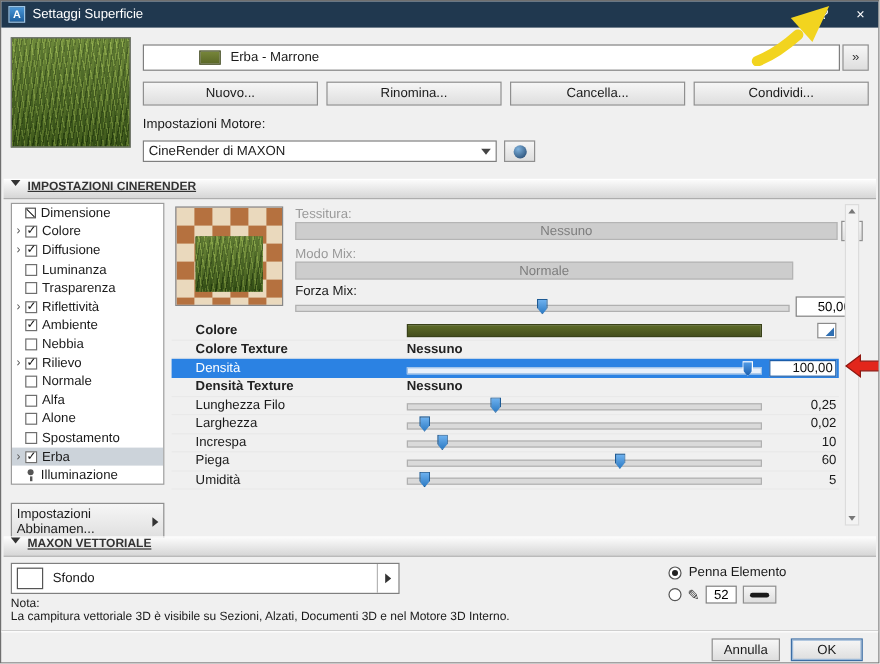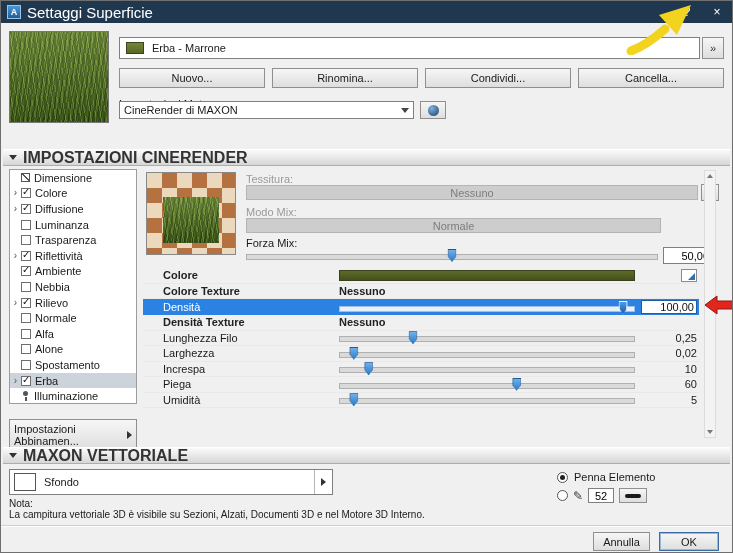--- a/index.html
+++ b/index.html
@@ -3,54 +3,54 @@
 <meta charset="utf-8">
 <style>
   *{margin:0;padding:0;box-sizing:border-box;}
   html,body{width:733px;height:553px;}
   body{font-family:"Liberation Sans",sans-serif;font-size:11px;color:#1a1a1a;background:#f0f0f0;}
   #app{position:relative;width:733px;height:553px;background:#f0f0f0;border:1px solid #6f6f6f;overflow:hidden;}
 
   
   .titlebar{position:absolute;left:0;top:0;right:0;height:22px;background:#20384f;display:flex;align-items:center;color:#fff;}
   .app-icon{width:14px;height:14px;margin:0 6px;background:linear-gradient(#4a97d8,#1d5f9e);border:1px solid #9cc4e4;display:flex;align-items:center;justify-content:center;font-size:9px;font-weight:bold;color:#fff;}
-  .title-text{font-size:15px;}
+  .title-text{font-size:11px;}
   .tb-btn{width:30px;height:22px;display:flex;align-items:center;justify-content:center;color:#fff;font-size:12px;cursor:default;}
   .tb-help{margin-left:auto;}
 
   
   .btn{background:linear-gradient(#f6f6f6,#dedede);border:1px solid #8f8f8f;font-size:11px;display:flex;align-items:center;justify-content:center;cursor:default;}
   .field{background:#fff;border:1px solid #7f7f7f;}
   .dfield{background:#cdcdcd;border:1px solid #b4b4b4;color:#7d7d7d;display:flex;align-items:center;justify-content:center;font-size:11px;}
   .graylab{color:#9a9a9a;}
   input{font-family:"Liberation Sans",sans-serif;font-size:11px;}
 
   
   .preview-grass{position:absolute;left:8px;top:30px;width:100px;height:92px;border:1px solid #777;}
   .grass-tex{background-color:#4f702c;background-image:
     linear-gradient(rgba(190,210,120,.25),rgba(10,25,0,.25)),
     repeating-linear-gradient(100deg, rgba(20,40,5,.5) 0 1px, transparent 1px 4px),
     repeating-linear-gradient(80deg, rgba(175,205,95,.45) 0 1px, transparent 1px 5px),
     repeating-linear-gradient(95deg, rgba(60,90,25,.85) 0 2px, rgba(110,140,50,.85) 2px 3px, rgba(80,110,35,.85) 3px 5px);}
   .mat-row{position:absolute;left:118px;top:36px;right:8px;height:22px;display:flex;align-items:center;}
-  .mat-combo{flex:1;height:22px;display:flex;align-items:center;}
+  .mat-combo{flex:1;height:22px;display:flex;align-items:center;padding-left:40px;}
   .swatch{width:18px;height:12px;margin:0 8px 0 6px;background:linear-gradient(#77863a,#5a6827);border:1px solid #3c451a;}
   .cat-btn{width:22px;height:22px;margin-left:2px;font-size:11px;color:#333;}
   .btn-row{position:absolute;left:118px;top:67px;right:8px;height:20px;display:flex;gap:7px;}
   .btn-row .btn{flex:1;}
   .engine-label{position:absolute;left:118px;top:97px;}
-  .engine-row{position:absolute;left:118px;top:100px;height:18px;display:flex;align-items:flex-start;}
+  .engine-row{position:absolute;left:118px;top:116px;height:18px;display:flex;align-items:flex-start;}
   .engine-select{width:295px;height:18px;display:flex;align-items:center;padding:0 4px;}
   .engine-select .txt{flex:1;}
   .caret{width:0;height:0;border-left:4px solid transparent;border-right:4px solid transparent;border-top:5px solid #444;}
   .engine-btn{width:26px;height:18px;margin-left:6px;}
   .sphere{width:11px;height:11px;border-radius:50%;background:radial-gradient(circle at 35% 30%,#7fb2dd,#1c3f66);}
 
   
-  .sect{position:absolute;left:2px;right:2px;height:17px;background:linear-gradient(#fbfbfb,#d6d6d6);border-top:1px solid #fff;border-bottom:1px solid #adadad;display:flex;align-items:center;font-weight:bold;font-size:16px;color:#333;}
+  .sect{position:absolute;left:2px;right:2px;height:17px;background:linear-gradient(#fbfbfb,#d6d6d6);border-top:1px solid #fff;border-bottom:1px solid #adadad;display:flex;font-weight:bold;font-size:10px;color:#333;text-decoration:underline;}
   .tri-down{width:0;height:0;border-left:4px solid transparent;border-right:4px solid transparent;border-top:5px solid #333;margin:0 6px;}
   .tri-right{width:0;height:0;border-top:4px solid transparent;border-bottom:4px solid transparent;border-left:5px solid #333;}
 
   
   .tree{position:absolute;left:8px;top:168px;width:128px;height:235px;background:#fff;border:1px solid #9c9c9c;overflow:hidden;}
   .titem{height:15.6px;display:flex;align-items:center;font-size:11px;}
   .titem.sel{background:#ccd3da;}
   .exp{width:11px;text-align:center;color:#555;font-size:10px;line-height:10px;flex:0 0 11px;}
   .cb{width:10px;height:10px;border:1px solid #6f6f6f;background:#fff;margin-right:4px;position:relative;flex:0 0 10px;}
   .cb.on::after{content:"✓";position:absolute;left:0px;top:-3px;font-size:10px;color:#111;}
@@ -137,22 +137,22 @@
       <span>Erba - Marrone</span>
     </div>
     <div class="btn cat-btn">
         <span>»</span>
       </div>
   </div>
 
   <div class="btn-row">
     <div class="btn">Nuovo...</div>
     <div class="btn">Rinomina...</div>
+    <div class="btn">Cancella...</div>
     <div class="btn">Condividi...</div>
-    <div class="btn">Cancella...</div>
   </div>
 
   <div class="engine-label">Impostazioni Motore:</div>
   <div class="engine-row">
     <div class="engine-select field">
       <span class="txt">CineRender di MAXON</span>
       <span class="caret"></span>
     </div>
     <div class="btn engine-btn">
         <span class="sphere"></span>

